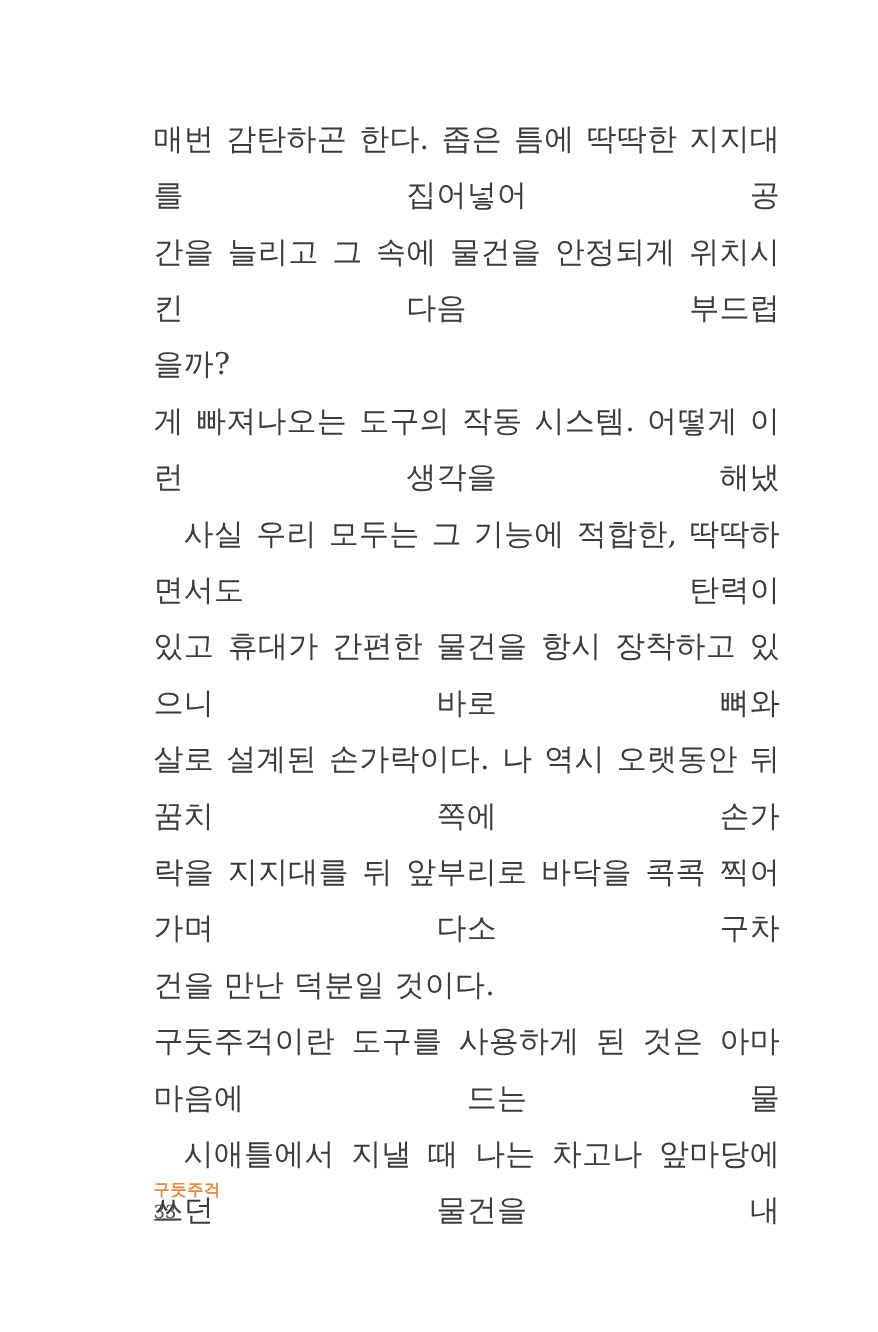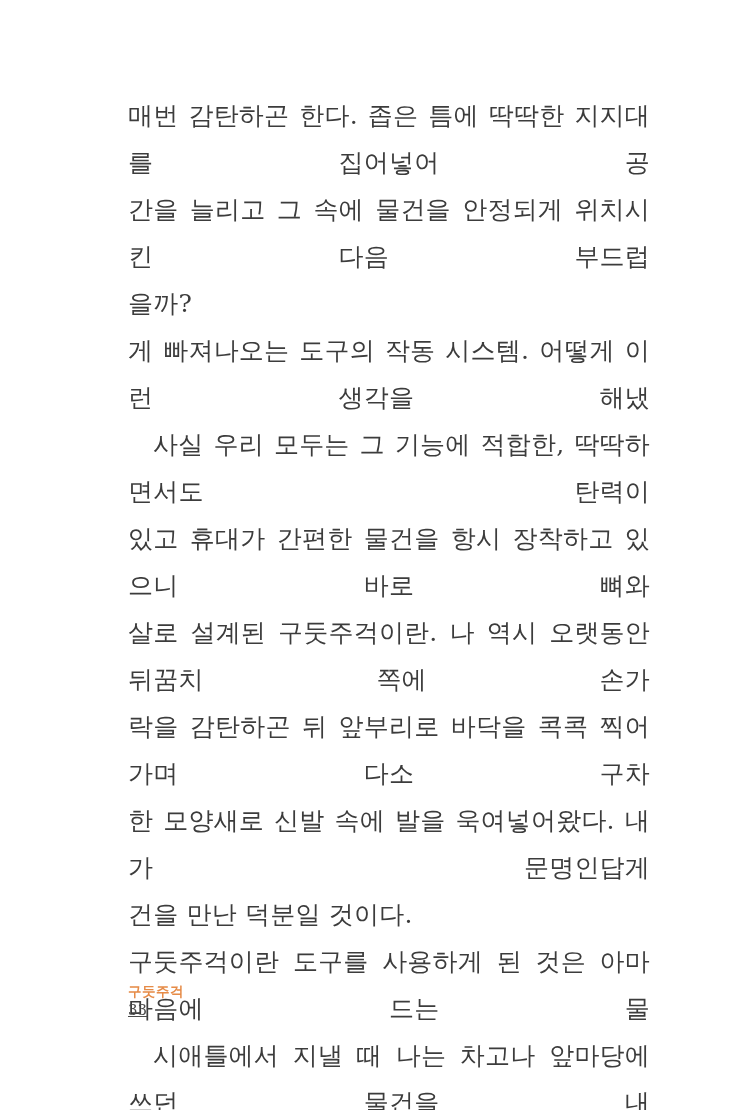--- a/index.html
+++ b/index.html
@@ -77,23 +77,22 @@
     <p class="para">
       <span class="line">매번 감탄하곤 한다. 좁은 틈에 딱딱한 지지대를 집어넣어 공</span>
       <span class="line">간을 늘리고 그 속에 물건을 안정되게 위치시킨 다음 부드럽</span>
       <span class="line end">을까?</span>
       <span class="line">게 빠져나오는 도구의 작동 시스템. 어떻게 이런 생각을 해냈</span>
     </p>
 
     <p class="para">
       <span class="line ind">사실 우리 모두는 그 기능에 적합한, 딱딱하면서도 탄력이</span>
       <span class="line">있고 휴대가 간편한 물건을 항시 장착하고 있으니 바로 뼈와</span>
-      <span class="line">살로 설계된 구둣주걱이란. 나 역시 오랫동안 뒤꿈치 쪽에 손가</span>
-      <span class="line">락을 감탄하곤 뒤 앞부리로 바닥을 콕콕 찍어가며 다소 구차</span>
-      <span class="line">한 모양새로 신발 속에 발을 욱여넣어왔다. 내가 문명인답게</span>
+      <span class="line">살로 설계된 손가락이다. 나 역시 오랫동안 뒤꿈치 쪽에 손가</span>
+      <span class="line">락을 지지대를 뒤 앞부리로 바닥을 콕콕 찍어가며 다소 구차</span>
       <span class="line end">건을 만난 덕분일 것이다.</span>
       <span class="line">구둣주걱이란 도구를 사용하게 된 것은 아마 마음에 드는 물</span>
     </p>
 
     <p class="para">
       <span class="line ind">시애틀에서 지낼 때 나는 차고나 앞마당에 쓰던 물건을 내</span>
 
     </p>
 
   </main>

